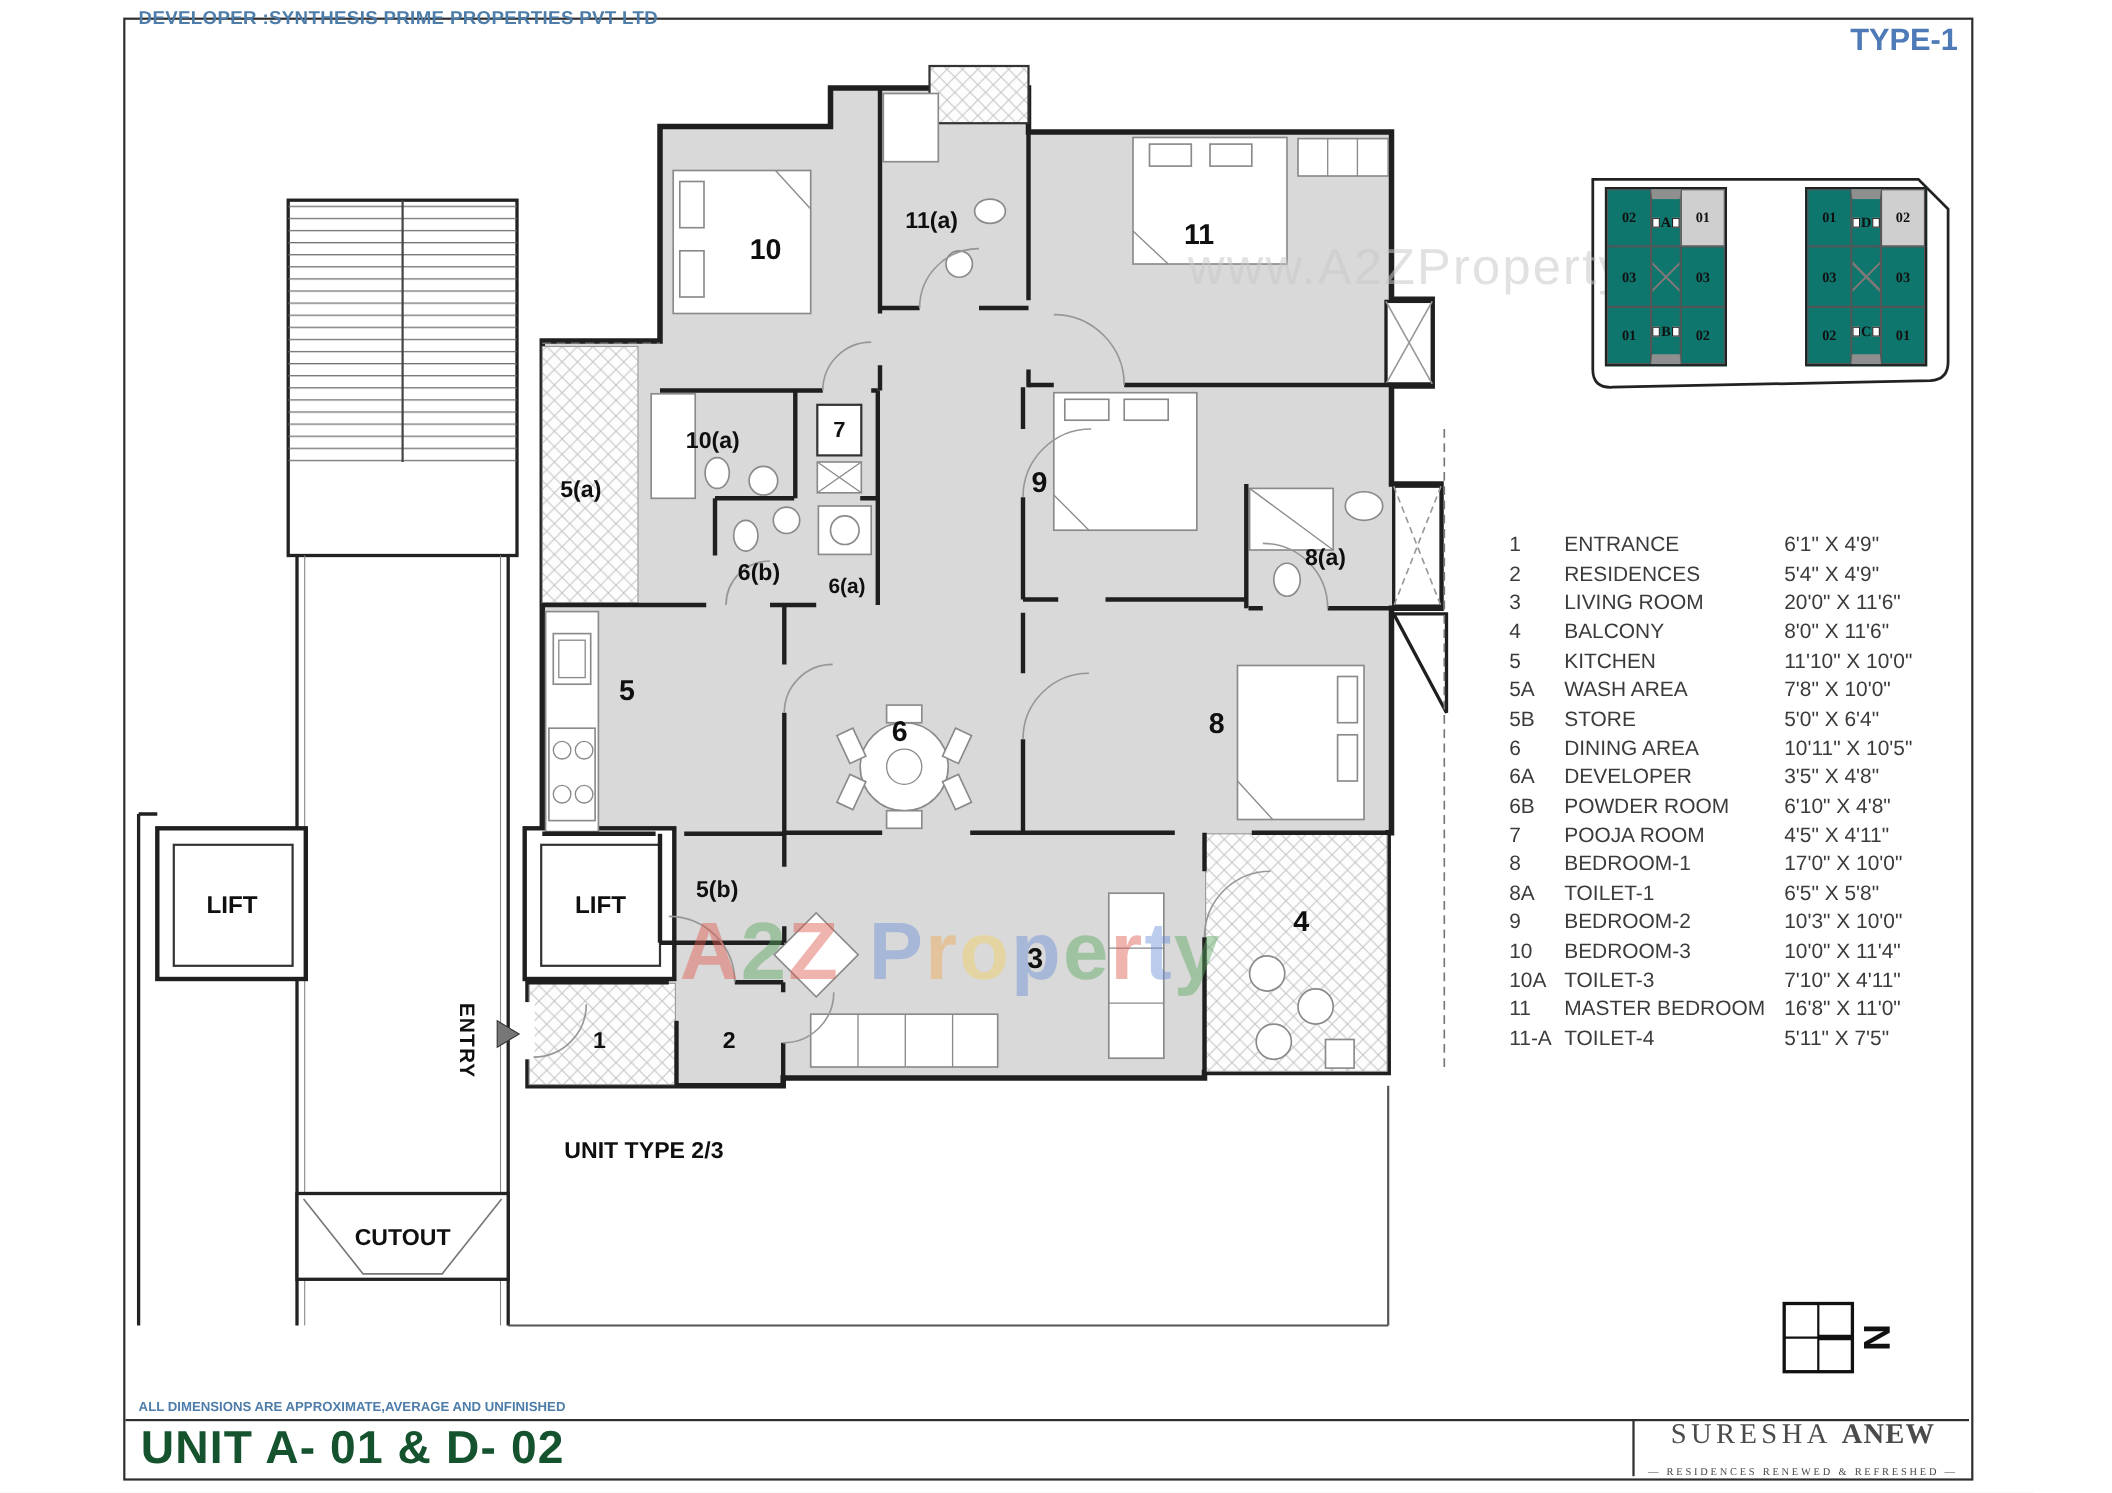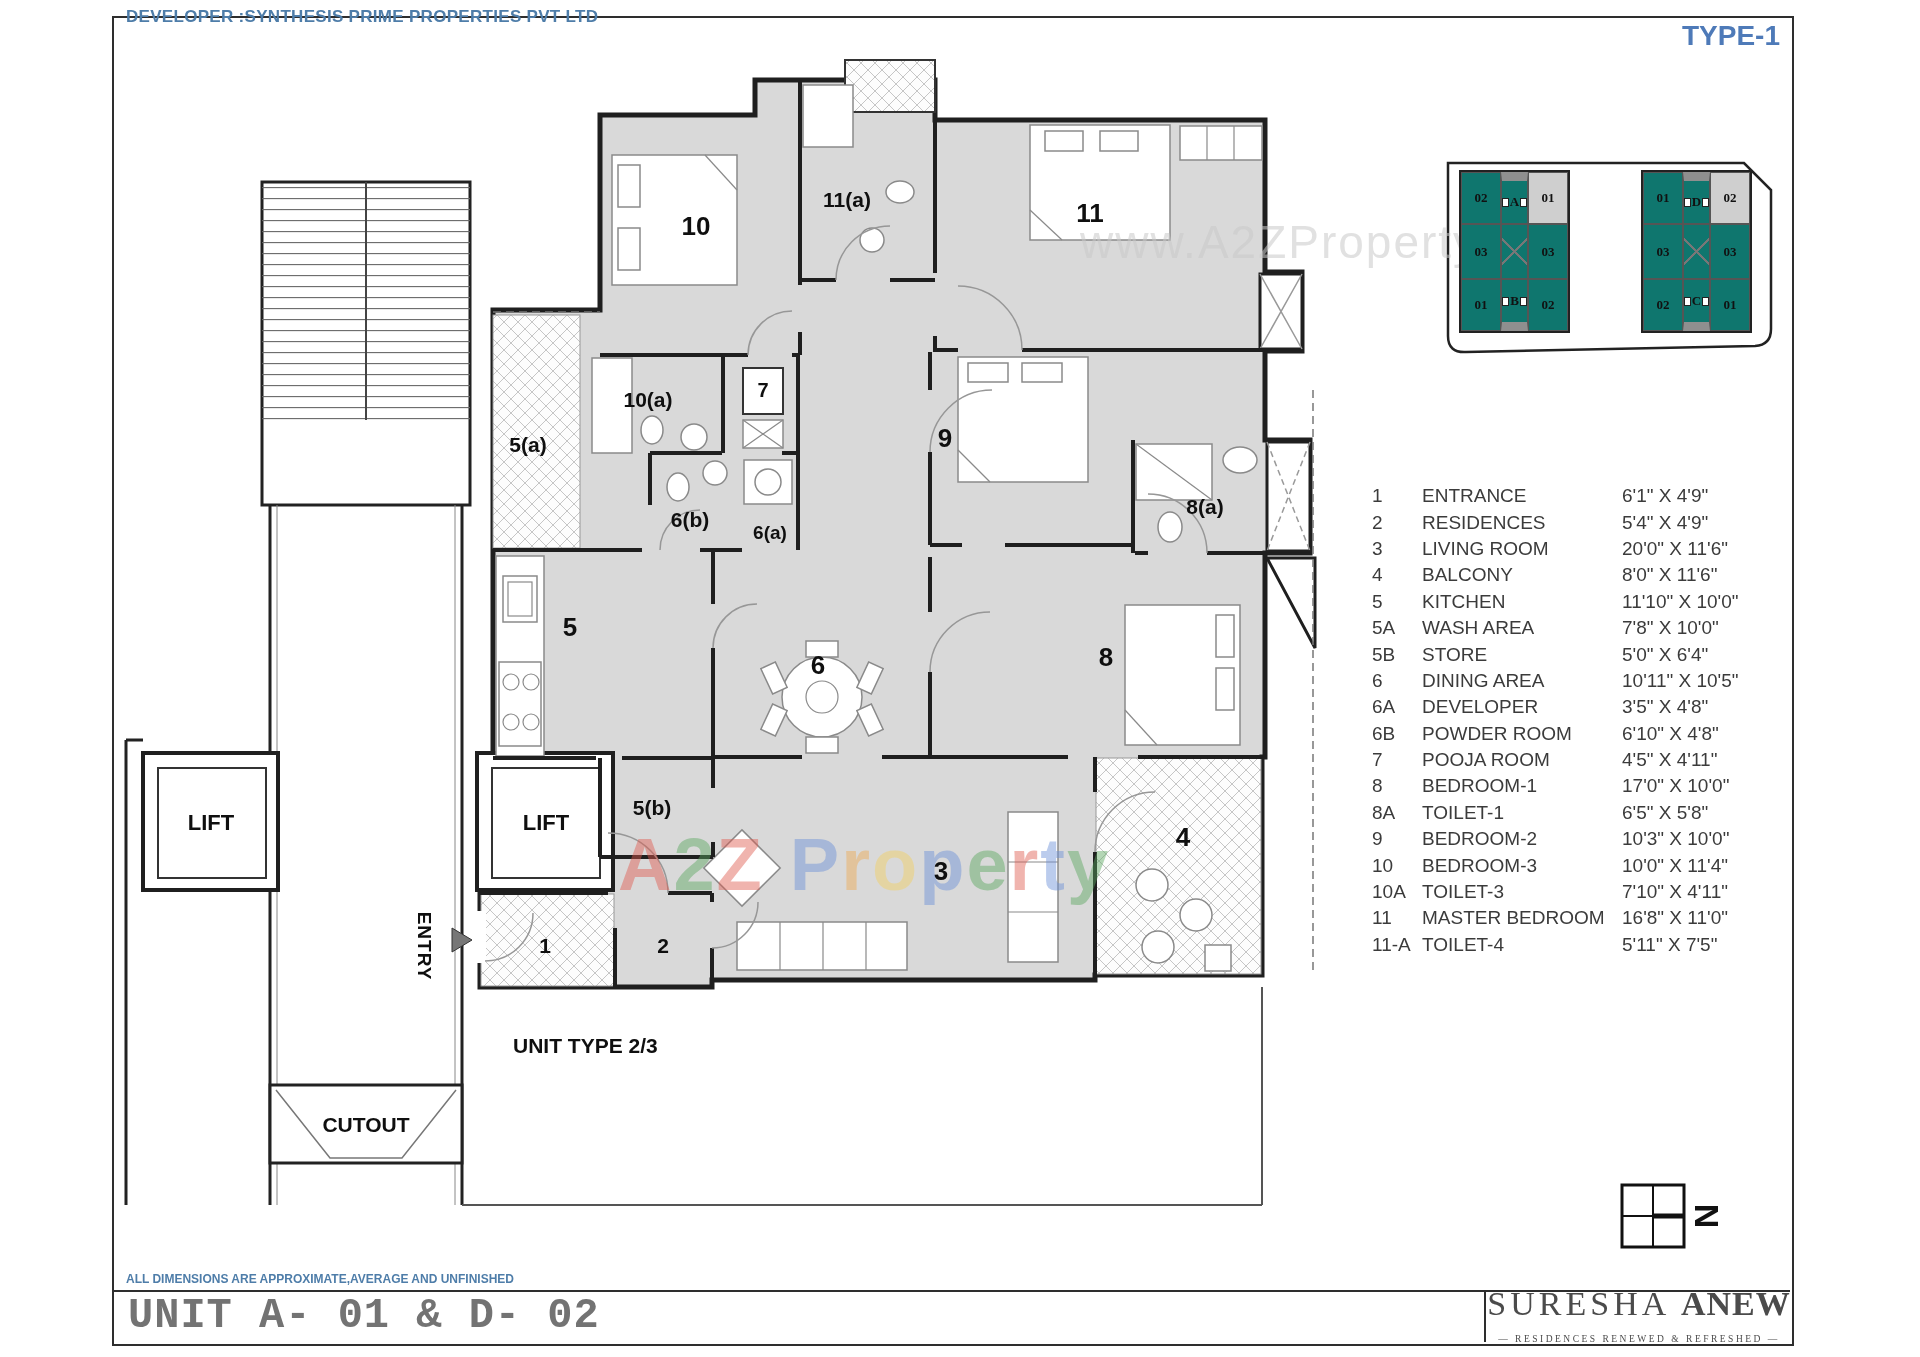--- a/index.html
+++ b/index.html
@@ -4,24 +4,24 @@
 <style>
   html,body{margin:0;padding:0;background:#f2f2f2;}
   .page{position:relative;width:1920px;height:1357px;background:#ffffff;overflow:hidden;
         font-family:"Liberation Sans",sans-serif;}
   .abs{position:absolute;}
   .frame{left:112px;top:16px;width:1678px;height:1326px;border:2px solid #2e2e2e;}
   .dev{left:126px;top:7px;font-size:17px;font-weight:bold;color:#4e7da9;letter-spacing:.3px;}
   .type{left:1420px;top:20px;width:360px;text-align:right;font-size:28px;font-weight:bold;color:#4e7ab8;}
   .disclaimer{left:126px;top:1272px;font-size:12px;font-weight:bold;color:#4e7da9;}
   .titlebar{left:114px;top:1290px;width:1676px;height:52px;border-top:2px solid #2e2e2e;}
-  .unit-title{left:128px;top:1292px;font-size:42px;font-weight:bold;color:#737373;letter-spacing:1px;font-family:Liberation Mono, monospace;}
+  .unit-title{left:128px;top:1292px;font-size:42px;font-weight:bold;color:#14532d;letter-spacing:1px;}
   .logo{left:1484px;top:1290px;width:306px;height:52px;border-left:2px solid #2e2e2e;
         display:flex;flex-direction:column;align-items:center;justify-content:center;color:#4b4b4b;}
-  .logo-line1{font-family:"Liberation Serif",serif;font-size:34px;line-height:30px;white-space:nowrap;}
+  .logo-line1{font-family:"Liberation Serif",serif;font-size:26px;line-height:30px;white-space:nowrap;}
   .logo-reg{letter-spacing:4px;}
   .logo-bold{font-weight:bold;letter-spacing:1px;}
   .logo-tag{font-family:"Liberation Serif",serif;font-size:9.5px;letter-spacing:2.5px;margin-top:15px;white-space:nowrap;}
   
   .legend{left:1372px;top:483px;color:#3b3b3b;font-size:19px;}
   .lrow{display:grid;grid-template-columns:50px 200px auto;height:26.4px;align-items:center;}
   
   .kp-block{position:absolute;display:grid;grid-template-columns:40px 27px 40px;
             grid-template-rows:52px 55px 52px;background:#0f766e;border:2px solid #222;font-family:Liberation Serif, serif;}
   .kp-cell{border:1px solid #555;display:flex;align-items:center;justify-content:center;

